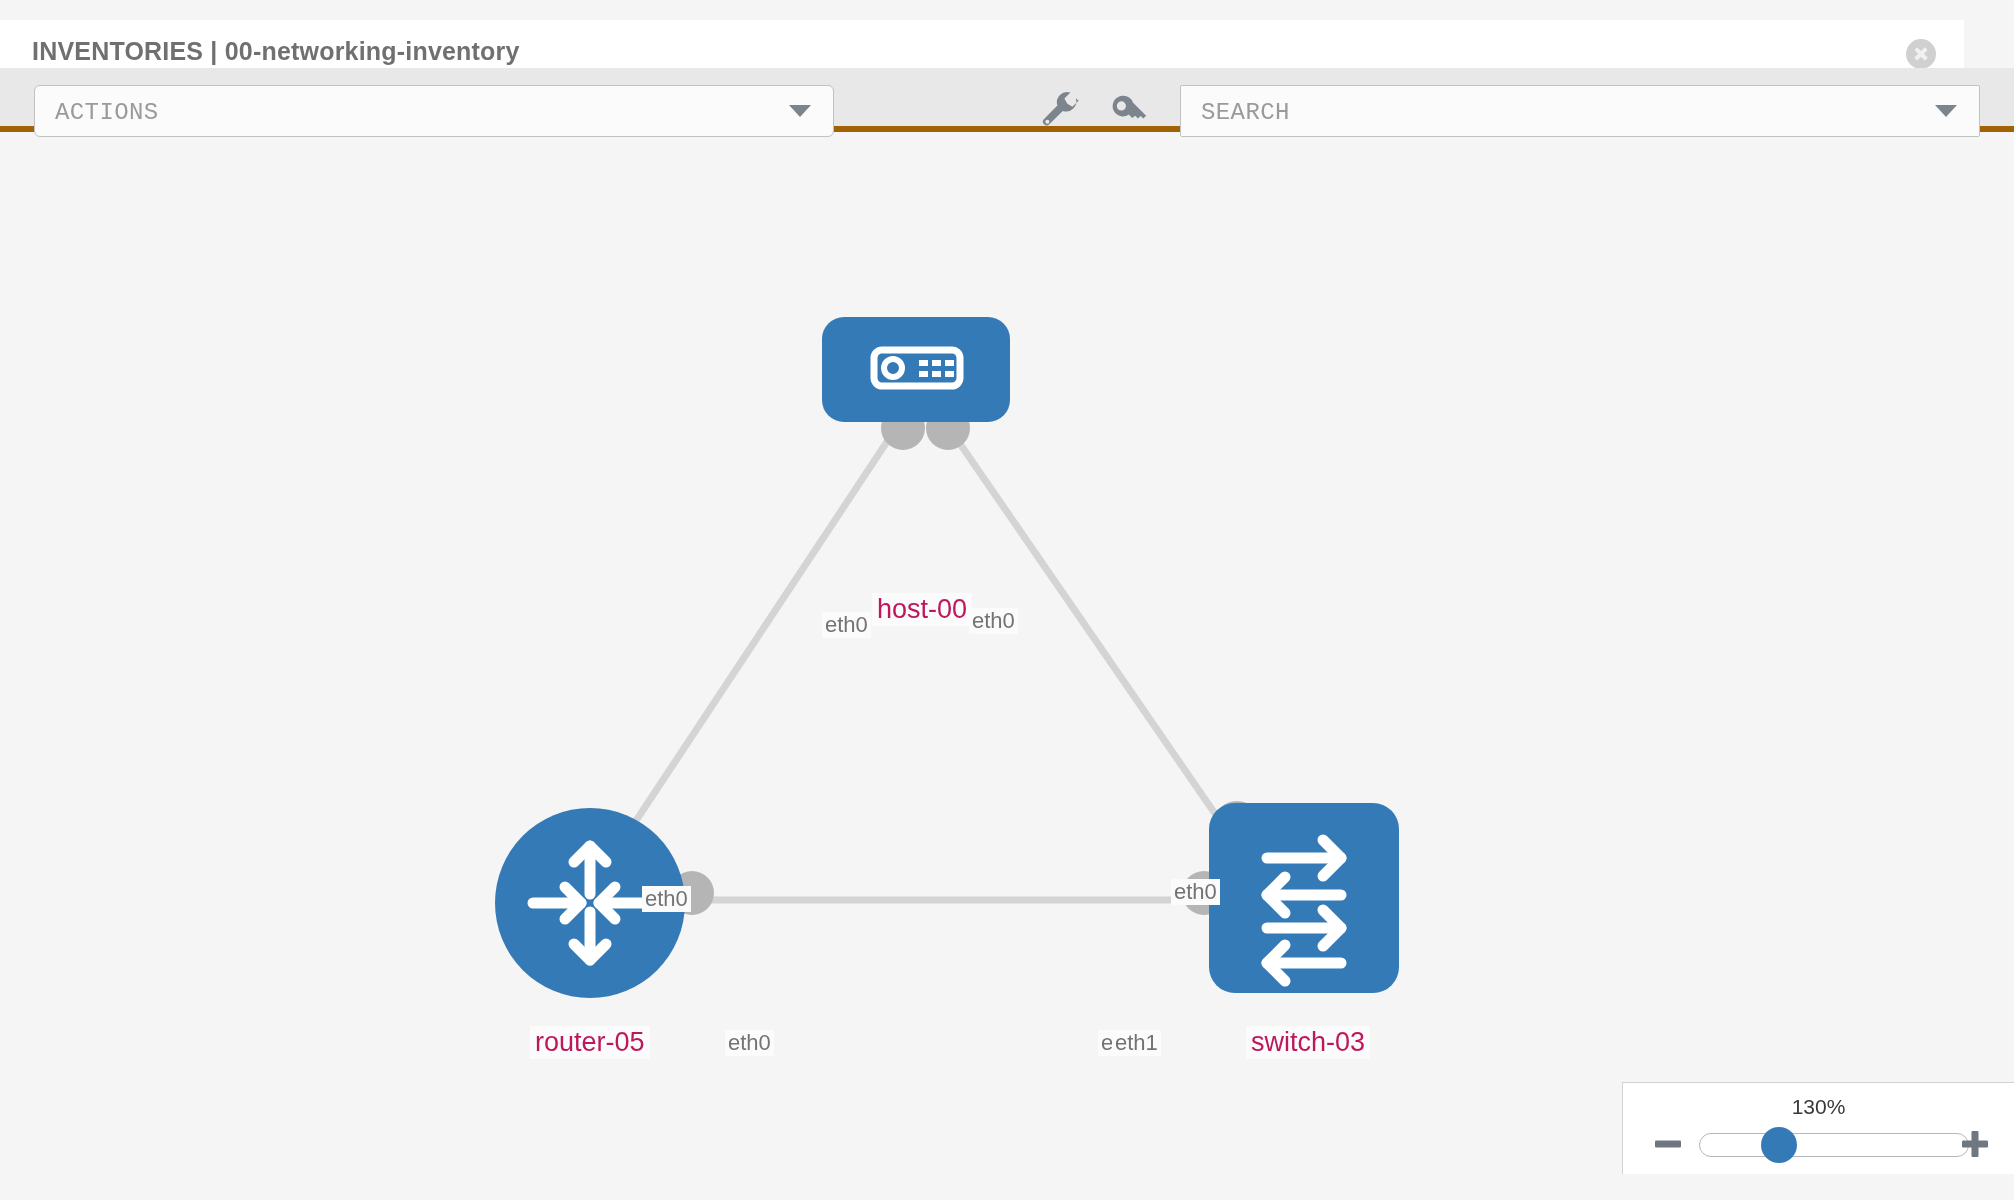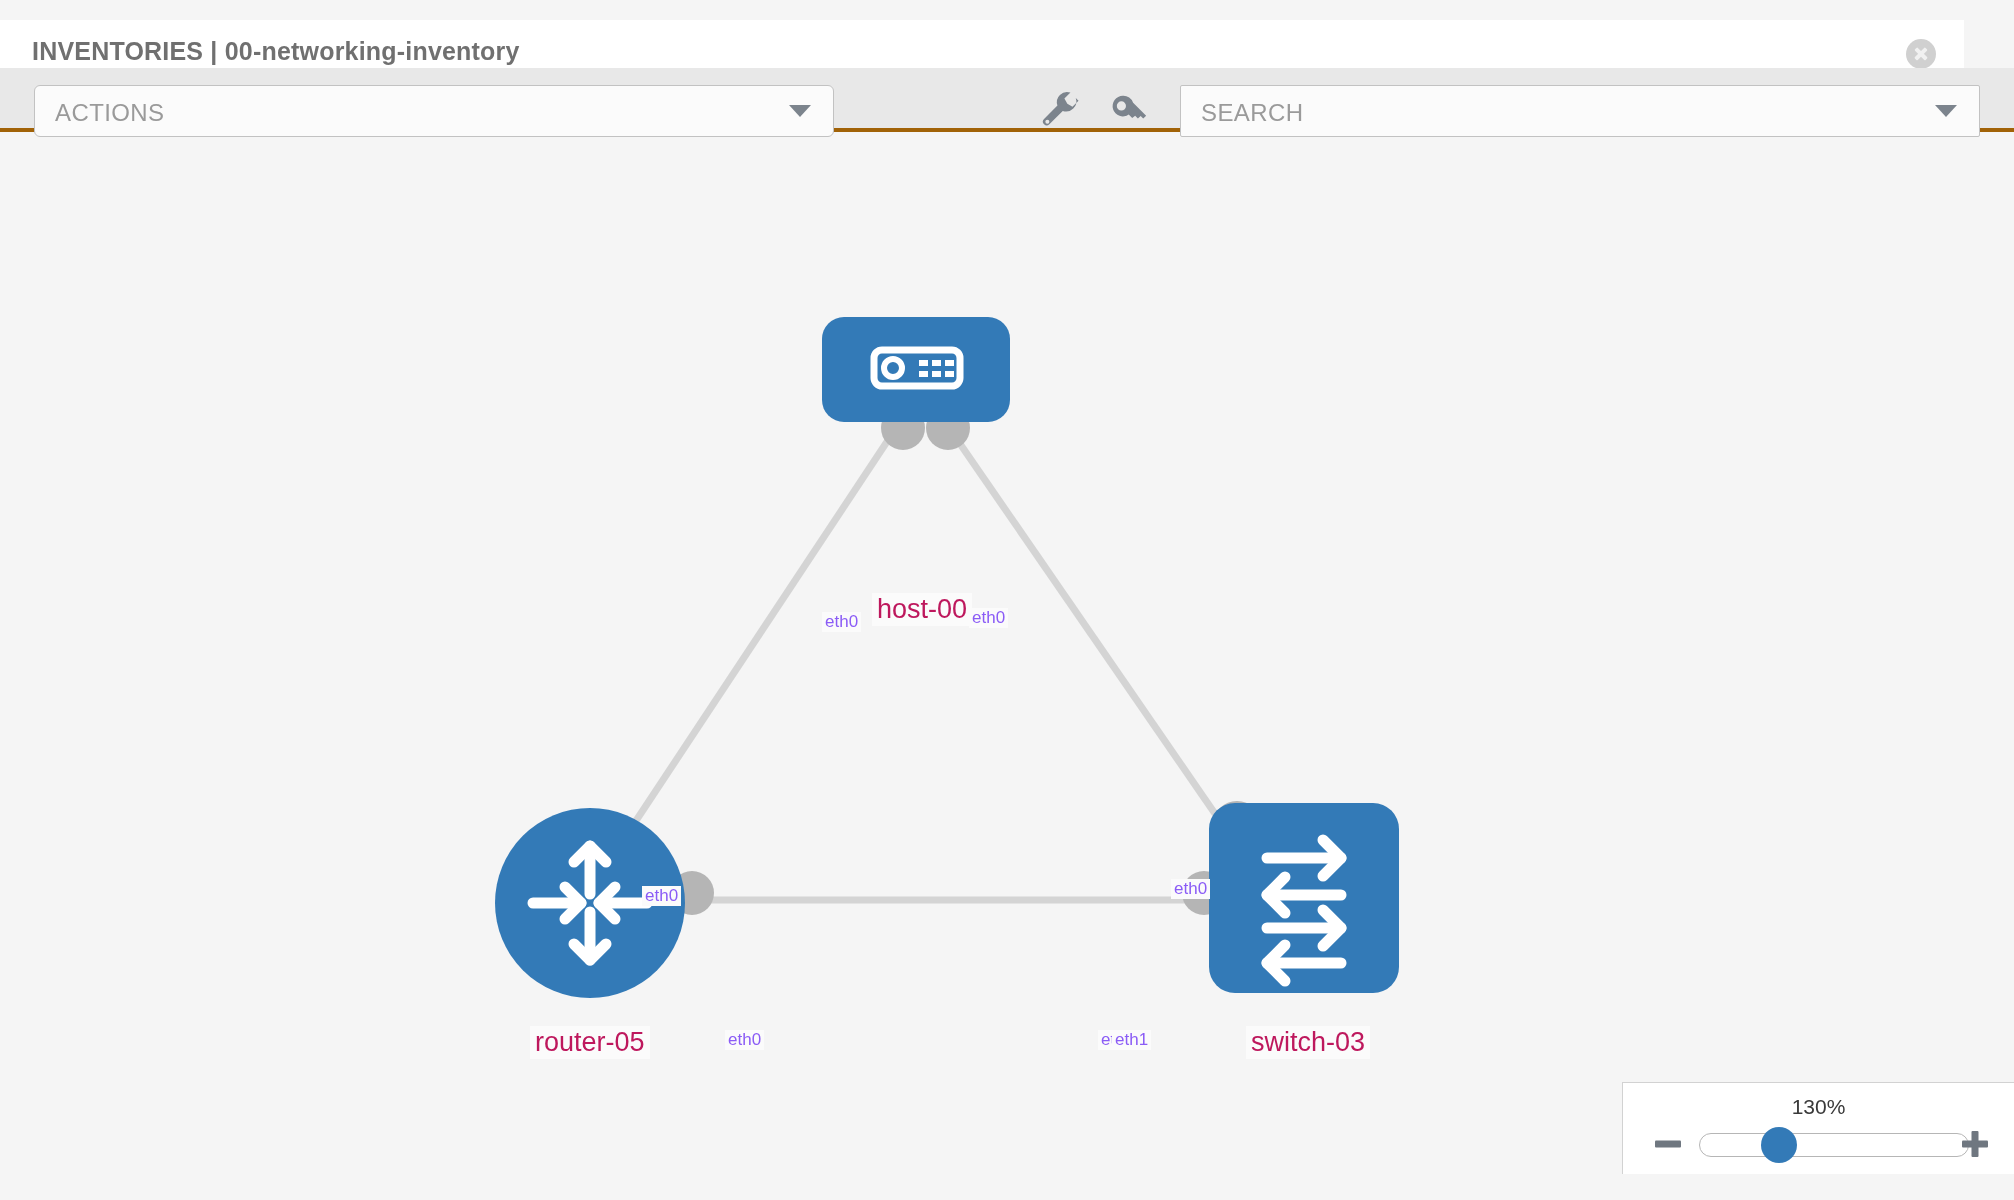--- a/index.html
+++ b/index.html
@@ -29,21 +29,21 @@
   .close-btn::before, .close-btn::after {
     content: ""; position: absolute; left: 50%; top: 50%;
     width: 15px; height: 4.2px; background: #f1f1f1; border-radius: 1px;
   }
   .close-btn::before { transform: translate(-50%,-50%) rotate(45deg); }
   .close-btn::after  { transform: translate(-50%,-50%) rotate(-45deg); }
 
   
   .toolbar {
     position: absolute; left: 0; top: 68px; width: 2014px; height: 64px;
-    background: #e8e8e8; border-bottom: 4px solid #a16207;
+    background: #e8e8e8; border-bottom: 6px solid #a16207; font-family: Liberation Mono, monospace;
   }
   .actions-select {
     position: absolute; left: 34px; top: 17px; width: 800px; height: 52px;
     background: #fbfbfb; border: 1px solid #c2c2c2; border-radius: 6px;
     cursor: pointer;
   }
   .actions-label {
     position: absolute; left: 20px; top: 13px;
     font-size: 24px; color: #9a9a9a; letter-spacing: 0.4px;
   }
@@ -98,21 +98,21 @@
 
   .node-label {
     position: absolute; font-size: 27px; color: #be185d;
     background: #fbfbfb; padding: 1px 5px; white-space: nowrap;
   }
   .label-host   { left: 872px; top: 433px; }
   .label-router { left: 530px; top: 866px; }
   .label-switch { left: 1246px; top: 866px; }
 
   .iface-label {
-    position: absolute; font-size: 17px; color: #8b5cf6;
+    position: absolute; font-size: 22px; color: #737373;
     background: #fbfbfb; padding: 0 3px; white-space: nowrap;
   }
   .if-host-left   { left: 822px; top: 452px; }
   .if-host-right  { left: 969px; top: 448px; }
   .if-router-up   { left: 642px; top: 726px; }
   .if-switch-up   { left: 1171px; top: 719px; }
   .if-router-mid  { left: 725px; top: 870px; }
   .if-switch-mid-a{ left: 1098px; top: 870px; }
   .if-switch-mid-b{ left: 1112px; top: 870px; }
 

